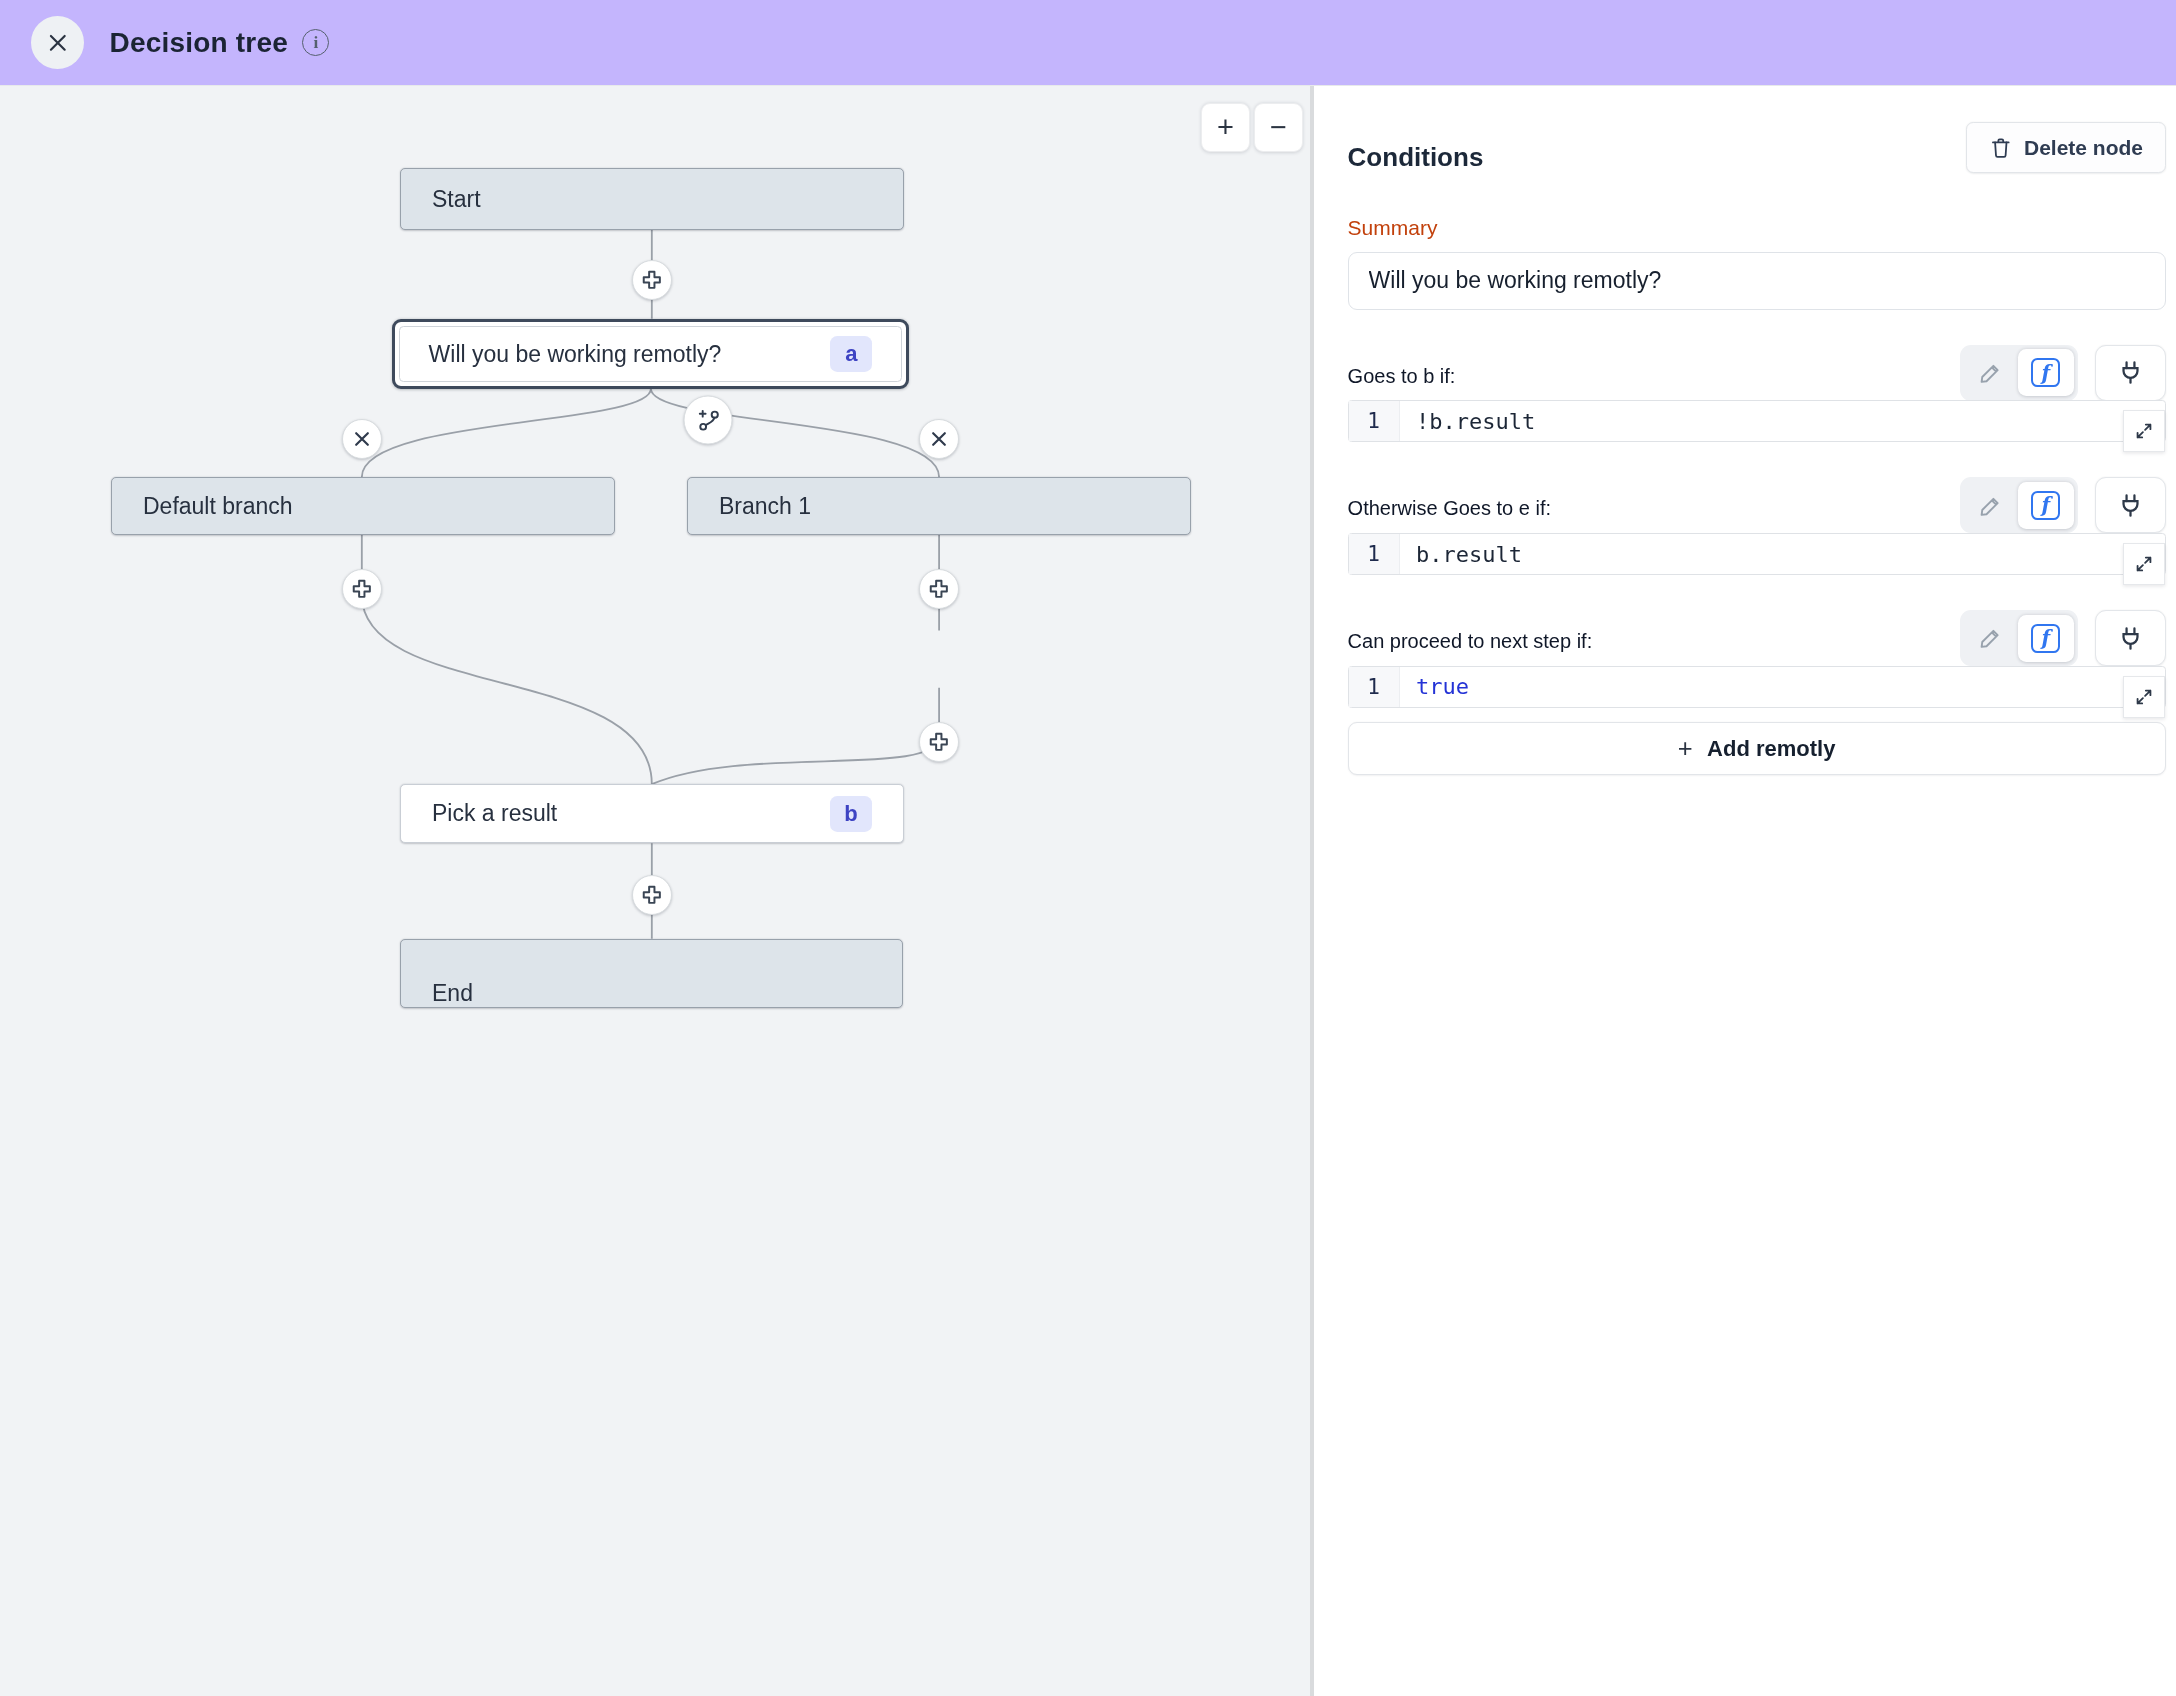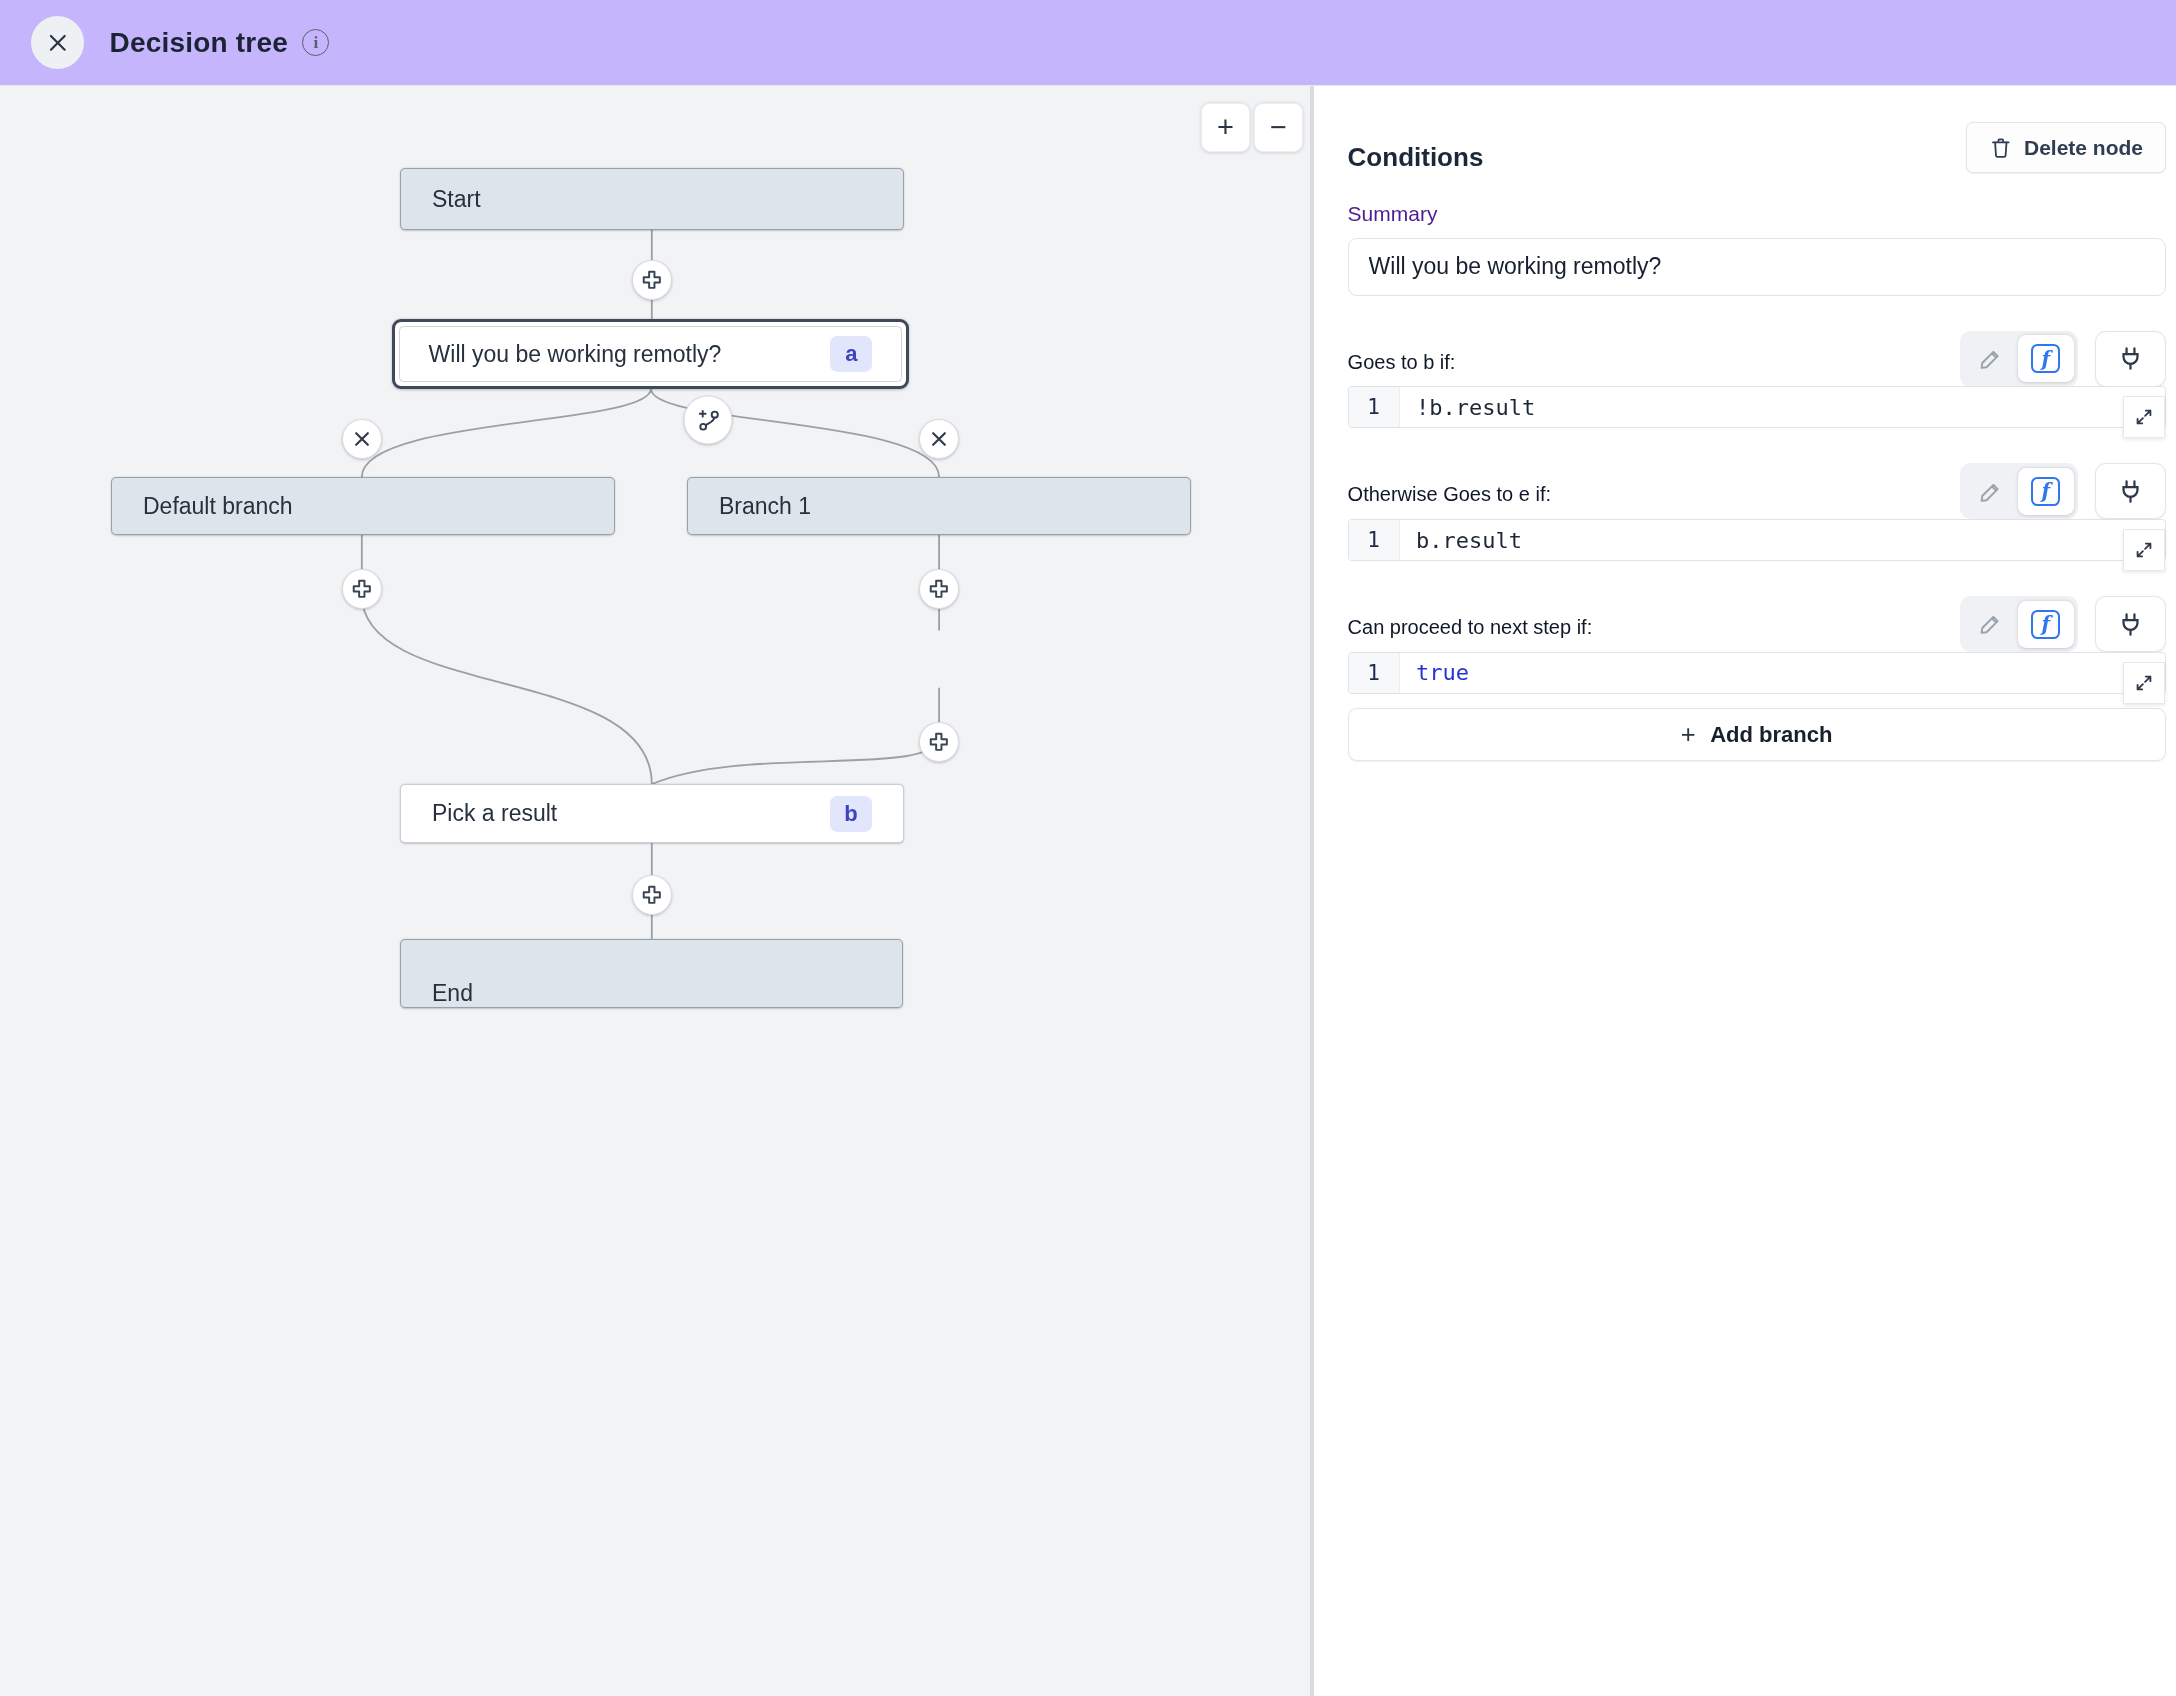--- a/index.html
+++ b/index.html
@@ -44,21 +44,21 @@
     box-shadow:0 0.9px 2.7px rgba(16,24,40,.22); display:flex; align-items:center;
     justify-content:center; cursor:pointer; }
   .circle.big { width:49px; height:49px; }
 
   
   .panel-head { display:flex; align-items:flex-end; }
   .panel-title { font-size:26px; font-weight:700; color:#1c2839; }
   .delete-btn { margin-left:auto; margin-right:0; height:51px; padding:0 22px; display:flex;
     align-items:center; gap:11px; background:#fdfdfe; border:0.9px solid #e2e5e9; border-radius:7.3px;
     box-shadow:0 0.9px 1.8px rgba(16,24,40,.08); font-size:21px; font-weight:600; color:#2f3c52; cursor:pointer; }
-  .summary-label { margin-top:29px; font-size:21px; color:#4c1d95; }
+  .summary-label { margin-top:43px; font-size:21px; color:#c2410c; }
   .summary-input { margin-top:11.8px; width:818px; height:58px; border:1.4px solid #dfe3e8;
     border-radius:9px; padding:0 20px; font-size:23px; color:#17202e;
     font-family:"Liberation Sans", sans-serif; background:#fff; }
   .section { margin-top:35px; width:818px; position:relative; }
   .sec-label { font-size:20px; font-weight:400; color:#0f1728; padding-top:20px; }
   .sec-controls { position:absolute; top:0; right:0; display:flex; gap:16.4px; align-items:center; }
   .seg { display:flex; background:#eff1f4; border-radius:11px; padding:4.5px; height:56px; align-items:center; }
   .seg-btn { width:53px; height:47px; display:flex; align-items:center; justify-content:center;
     background:transparent; border:none; border-radius:8.2px; cursor:pointer; }
   .seg-btn.active { background:#fff; box-shadow:0 0.9px 3.6px rgba(16,24,40,.18); width:56px; }
@@ -322,18 +322,18 @@
               <path d="M14 5h5v5M19 5l-5.8 5.8"></path>
               <path d="M10 19H5v-5M5 19l5.8-5.8"></path>
             </g>
           </svg>
         </button>
       </div>
     </div>
 
     <button class="add-branch">
       <span class="plus-glyph">+</span>
-      <span>Add branch</span>
+      <span>Add remotly</span>
     </button>
 
   </div>
 </div>
 
 
 </body></html>

